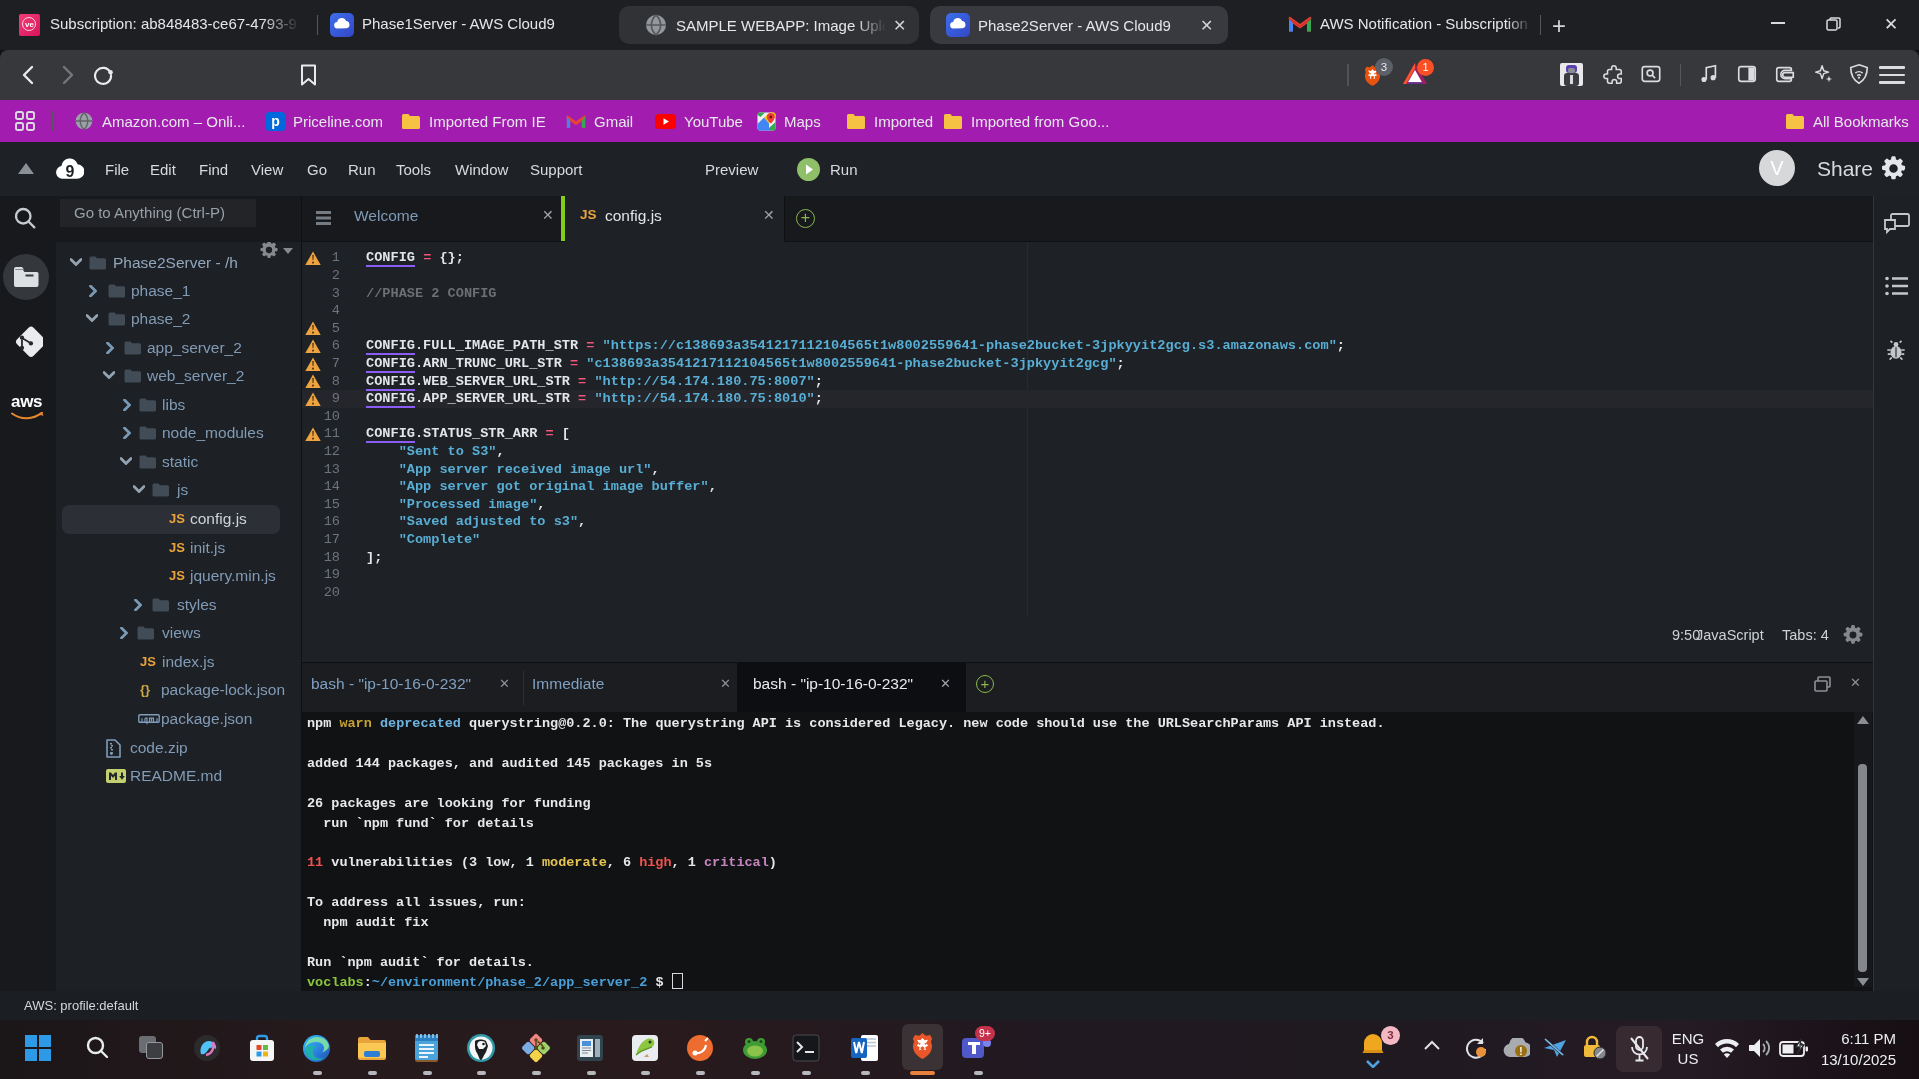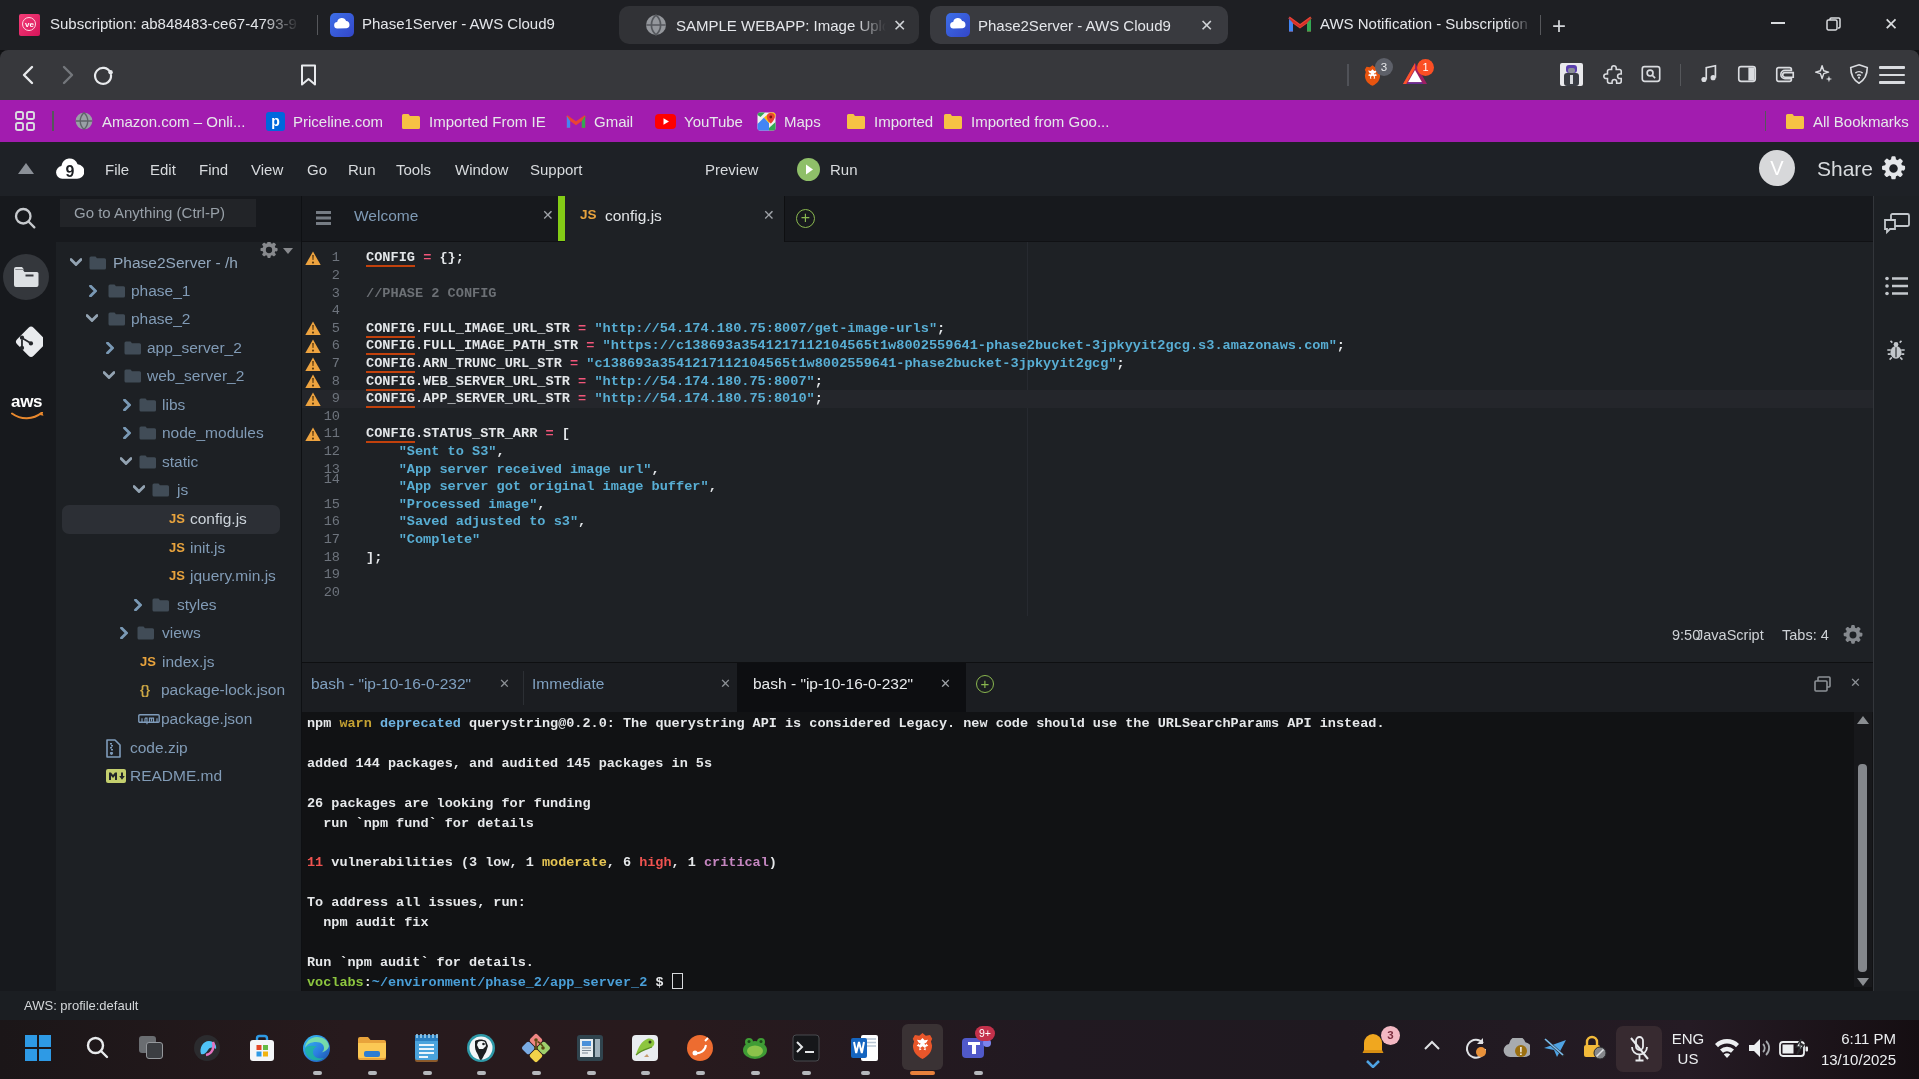--- a/index.html
+++ b/index.html
@@ -38,21 +38,21 @@
 .trow > * { position:absolute; }
 .trow .lbl { top:5px; }
 .chev { top:9px; }
 .fold { top:7px; }
 .jsbadge { font-weight:bold; font-size:13px; color:#e8a33d; top:6px; }
 
 #code { position:absolute; top:0; left:0; width:1572px; height:420px; font-family:"Liberation Mono", monospace; font-size:13.6px; line-height:17.6px; font-weight:bold; }
 .cl { position:absolute; left:65px; white-space:pre; color:#e3e6e9; }
 .lnum { position:absolute; left:0; width:39px; text-align:right; color:#6e747d; font-weight:normal; }
 .op { color:#f2567a; } .str { color:#58aed4; } .cm { color:#6c7075; }
-.w { border-bottom:2px solid #c2410c; }
+.w { border-bottom:2px solid #8b5cf6; }
 .warnico { position:absolute; left:4px; }
 
 #awsbar { position:absolute; top:991px; left:0; width:1919px; height:29px; background:#1b1e22; }
 #taskbar { position:absolute; top:1020px; left:0; width:1919px; height:59px;
   background:linear-gradient(90deg,#1b1618 0%, #271a1d 18%, #281a1d 35%, #211921 55%, #1f1920 70%, #251b24 88%, #150e12 100%); }
 </style>
 </head>
 <body>
 <div id="screen">
   <div id="tabbar">
@@ -467,21 +467,21 @@
             <rect width="20" height="14" rx="2" fill="#c4cf6e"></rect>
             <path d="M3 11V3.5h2L7 6l2-2.5h2V11H9V6.8L7 9 5 6.8V11z" fill="#23262a"></path>
             <path d="M15 3.5h2V7h1.8L16 10.8 13.2 7H15z" fill="#23262a"></path>
           </svg>
         <span class="lbl" style="left:74px;">README.md</span>
       </div>
     </div>
     <div id="editorcol">
       <div class="abs" style="left:0;top:0;width:1px;height:795px;background:#0e1013;z-index:9;"></div>
       <div id="tabrow">
-        <div class="abs" style="left:0;top:0;width:264px;height:45px;border-right:7px solid #84cc16;">
+        <div class="abs" style="left:0;top:0;width:264px;height:45px;border-right:4px solid #84cc16;">
           <div class="abs" style="left:15px;top:15px;width:15px;height:2.6px;background:#767c84;box-shadow:0 5.5px 0 #767c84, 0 11px 0 #767c84;"></div>
           <div class="abs" style="left:53px;top:11px;font-size:15.5px;color:#7f9ab5;">Welcome</div>
           <div class="abs" style="left:241px;top:11px;font-size:14px;color:#9fa3a8;">✕</div>
         </div>
         <div class="abs" style="left:264px;top:0;width:220px;height:46px;background:#1e2125;border-right:1px solid #0e0f11;">
           <div class="abs" style="left:15px;top:11px;font-weight:bold;font-size:13.5px;color:#e8a33d;">JS</div>
           <div class="abs" style="left:40px;top:11px;font-size:15.5px;color:#e2e5e8;">config.js</div>
           <div class="abs" style="left:198px;top:11px;font-size:14px;color:#9fa3a8;">✕</div>
         </div>
         <div class="abs" style="left:495px;top:13px;width:19px;height:19px;border:1.4px solid #8ab74f;border-radius:50%;color:#8ab74f;font-size:16px;line-height:16px;text-align:center;">+</div>
@@ -524,30 +524,29 @@
           <div class="lnum" style="top:60.2px;">4</div>
           <div class="lnum" style="top:77.8px;">5</div>
           <div class="lnum" style="top:95.4px;">6</div>
           <div class="lnum" style="top:113px;">7</div>
           <div class="lnum" style="top:130.6px;">8</div>
           <div class="lnum" style="top:148.2px;">9</div>
           <div class="lnum" style="top:165.8px;">10</div>
           <div class="lnum" style="top:183.4px;">11</div>
           <div class="lnum" style="top:201px;">12</div>
           <div class="lnum" style="top:218.6px;">13</div>
-          <div class="lnum" style="top:229px;">14</div>
+          <div class="lnum" style="top:236px;">14</div>
           <div class="lnum" style="top:253.8px;">15</div>
           <div class="lnum" style="top:271.4px;">16</div>
           <div class="lnum" style="top:289px;">17</div>
           <div class="lnum" style="top:306.6px;">18</div>
           <div class="lnum" style="top:324.2px;">19</div>
           <div class="lnum" style="top:341.8px;">20</div>
           <div class="cl" style="top:7.4px;"><span class="w">CONFIG</span> <span class="op">=</span> {};</div>
           <div class="cl" style="top:42.6px;"><span class="cm">//PHASE 2 CONFIG</span></div>
-          <div class="cl" style="top:77.8px;"><span class="w">CONFIG</span>.FULL_IMAGE_URL_STR <span class="op">=</span> <span class="str">"http://54.174.180.75:8007/get-image-urls"</span>;</div>
           <div class="cl" style="top:95.4px;"><span class="w">CONFIG</span>.FULL_IMAGE_PATH_STR <span class="op">=</span> <span class="str">"https://c138693a3541217112104565t1w8002559641-phase2bucket-3jpkyyit2gcg.s3.amazonaws.com"</span>;</div>
           <div class="cl" style="top:113px;"><span class="w">CONFIG</span>.ARN_TRUNC_URL_STR <span class="op">=</span> <span class="str">"c138693a3541217112104565t1w8002559641-phase2bucket-3jpkyyit2gcg"</span>;</div>
           <div class="cl" style="top:130.6px;"><span class="w">CONFIG</span>.WEB_SERVER_URL_STR <span class="op">=</span> <span class="str">"http://54.174.180.75:8007"</span>;</div>
           <div class="cl" style="top:148.2px;"><span class="w">CONFIG</span>.APP_SERVER_URL_STR <span class="op">=</span> <span class="str">"http://54.174.180.75:8010"</span>;</div>
           <div class="cl" style="top:183.4px;"><span class="w">CONFIG</span>.STATUS_STR_ARR <span class="op">=</span> [</div>
           <div class="cl" style="top:201px;">    <span class="str">"Sent to S3"</span>,</div>
           <div class="cl" style="top:218.6px;">    <span class="str">"App server received image url"</span>,</div>
           <div class="cl" style="top:236.2px;">    <span class="str">"App server got original image buffer"</span>,</div>
           <div class="cl" style="top:253.8px;">    <span class="str">"Processed image"</span>,</div>
           <div class="cl" style="top:271.4px;">    <span class="str">"Saved adjusted to s3"</span>,</div>

